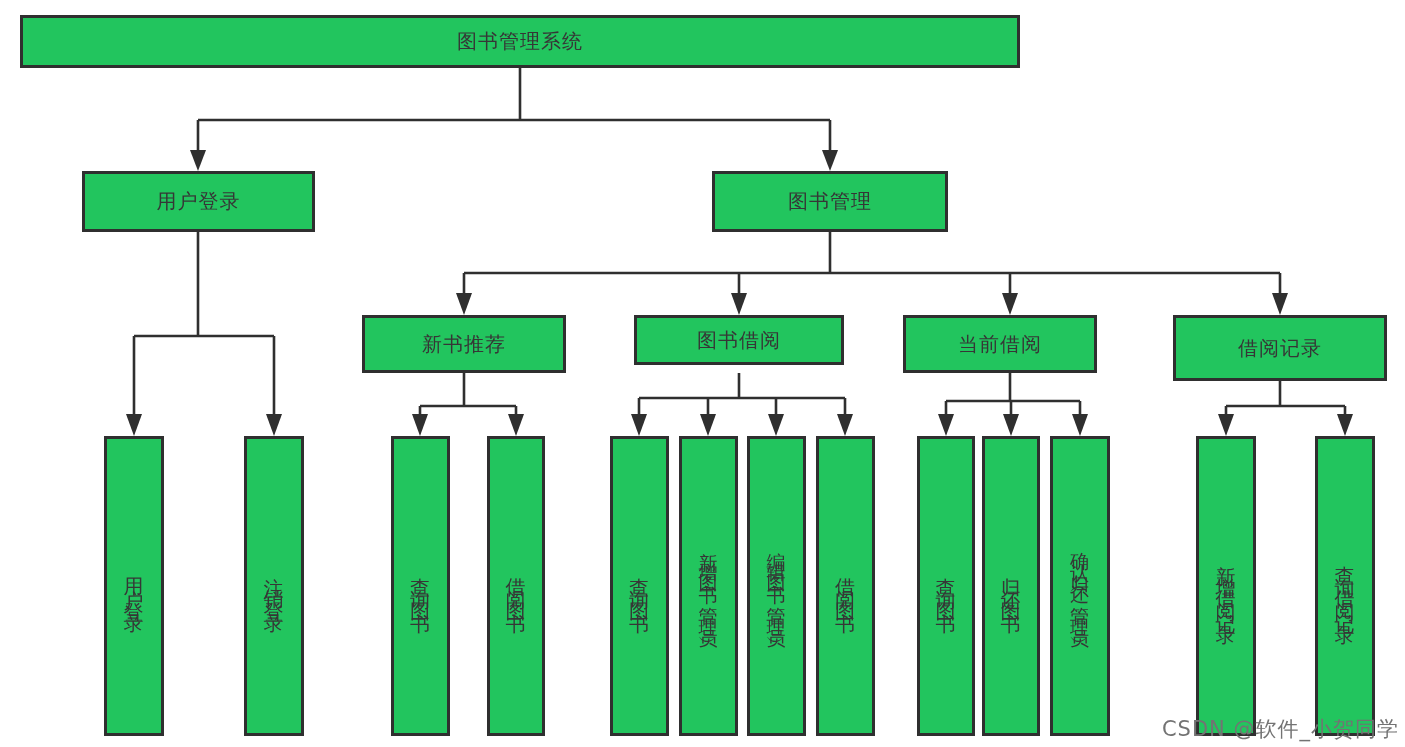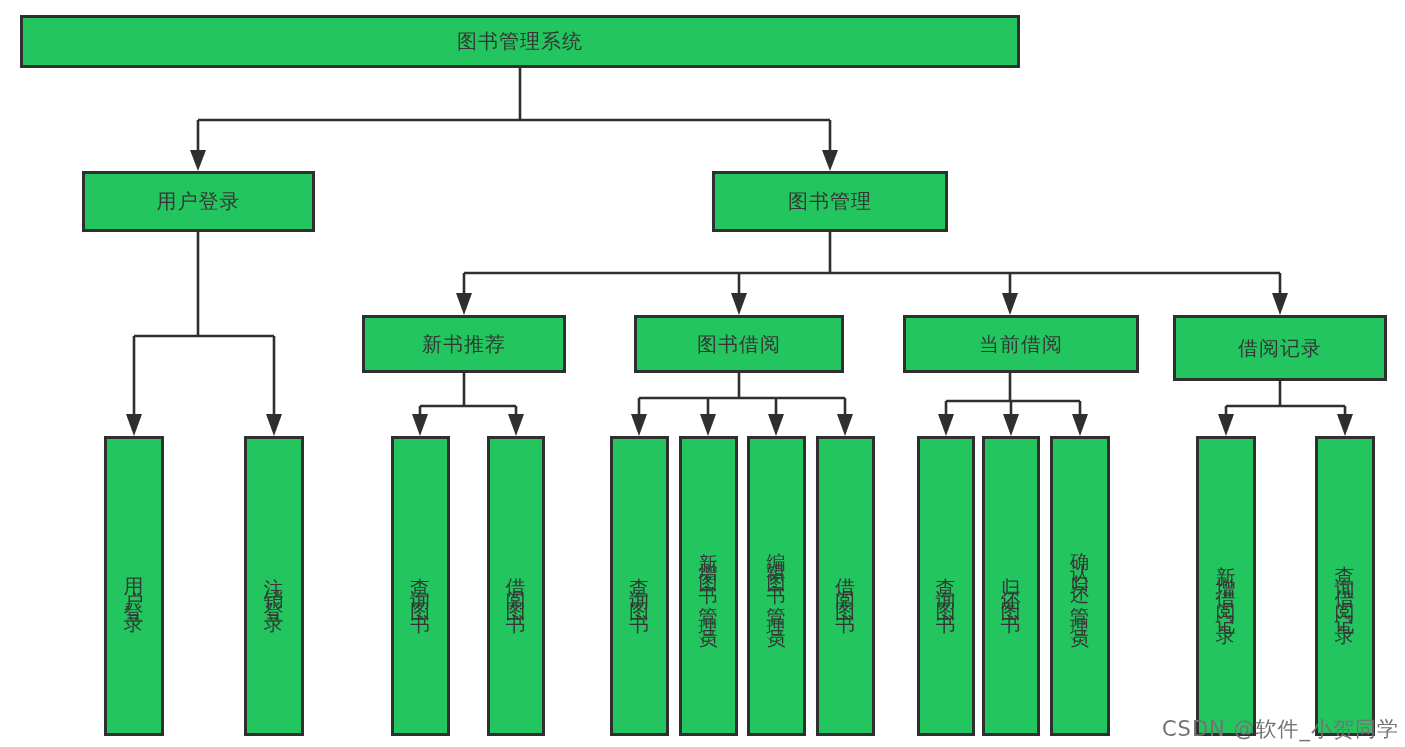--- a/index.html
+++ b/index.html
@@ -85,24 +85,24 @@
   <div class="node" style="left:82px; top:171px; width:233px; height:61px;">
     <span class="h-label">用户登录</span>
   </div>
   <div class="node" style="left:712px; top:171px; width:236px; height:61px;">
     <span class="h-label">图书管理</span>
   </div>
 
   <div class="node" style="left:362px; top:315px; width:204px; height:58px;">
     <span class="h-label">新书推荐</span>
   </div>
-  <div class="node" style="left:634px; top:315px; width:210px; height:58px;">
+  <div class="node" style="left:634px; top:315px; width:210px; height:50px;">
     <span class="h-label">图书借阅</span>
   </div>
-  <div class="node" style="left:903px; top:315px; width:236px; height:58px;">
+  <div class="node" style="left:903px; top:315px; width:194px; height:58px;">
     <span class="h-label">当前借阅</span>
   </div>
   <div class="node" style="left:1173px; top:315px; width:214px; height:66px;">
     <span class="h-label">借阅记录</span>
   </div>
 
   <div class="node" style="left:104px; top:436px; width:60px; height:300px;">
     <span class="v-label">用户登录</span>
   </div>
   <div class="node" style="left:244px; top:436px; width:60px; height:300px;">

